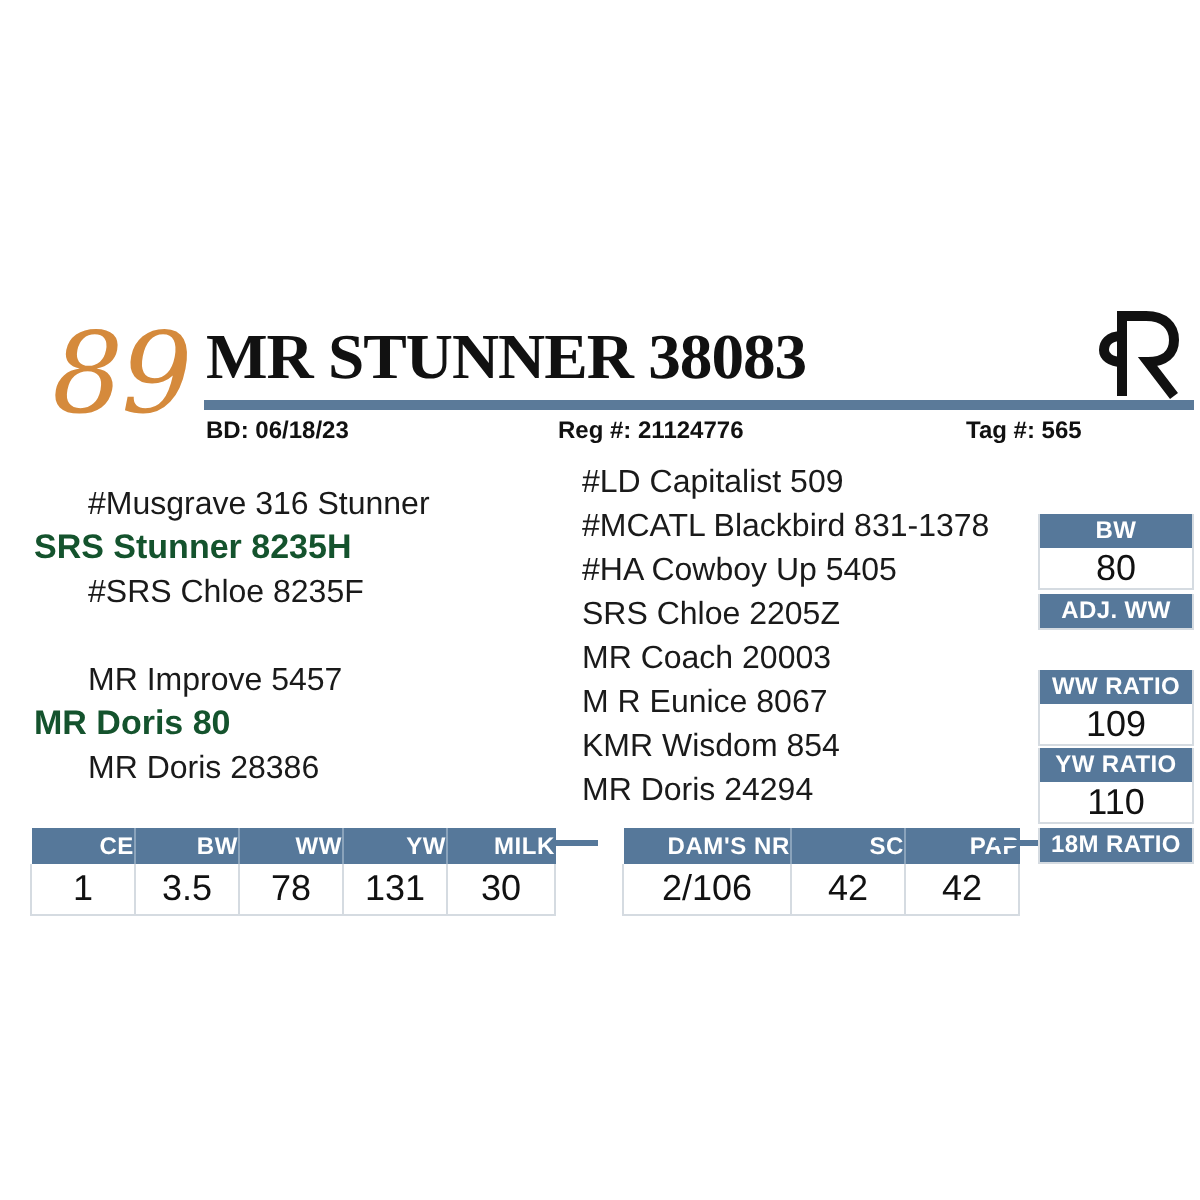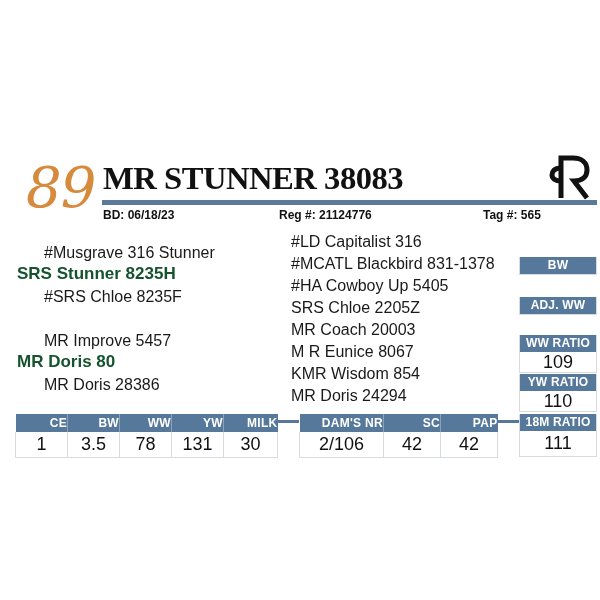--- a/index.html
+++ b/index.html
@@ -164,46 +164,46 @@
   <div class="info-line info-tag">Tag #: 565</div>
 
   <div class="ped" style="left:44px; top:242px;">#Musgrave 316 Stunner</div>
   <div class="ped bold" style="left:17px; top:263px;">SRS Stunner 8235H</div>
   <div class="ped" style="left:44px; top:286px;">#SRS Chloe 8235F</div>
 
   <div class="ped" style="left:44px; top:330px;">MR Improve 5457</div>
   <div class="ped bold" style="left:17px; top:351px;">MR Doris 80</div>
   <div class="ped" style="left:44px; top:374px;">MR Doris 28386</div>
 
-  <div class="ped" style="left:291px; top:231px;">#LD Capitalist 316</div>
+  <div class="ped" style="left:291px; top:231px;">#LD Capitalist 509</div>
   <div class="ped" style="left:291px; top:253px;">#MCATL Blackbird 831-1378</div>
   <div class="ped" style="left:291px; top:275px;">#HA Cowboy Up 5405</div>
   <div class="ped" style="left:291px; top:297px;">SRS Chloe 2205Z</div>
   <div class="ped" style="left:291px; top:319px;text-align:center;">MR Coach 20003</div>
   <div class="ped" style="left:291px; top:341px;">M R Eunice 8067</div>
   <div class="ped" style="left:291px; top:363px;">KMR Wisdom 854</div>
   <div class="ped" style="left:291px; top:385px;">MR Doris 24294</div>
 
   <div class="stat-box" style="top:257px;">
     <div class="stat-head">BW</div>
+    <div class="stat-val">80</div>
   </div>
   <div class="stat-box" style="top:297px;">
     <div class="stat-head">ADJ. WW</div>
   </div>
   <div class="stat-box" style="top:335px;">
     <div class="stat-head">WW RATIO</div>
     <div class="stat-val">109</div>
   </div>
   <div class="stat-box" style="top:374px;">
     <div class="stat-head">YW RATIO</div>
     <div class="stat-val">110</div>
   </div>
   <div class="stat-box" style="top:414px;">
     <div class="stat-head">18M RATIO</div>
-    <div class="stat-val" style="height:25px; line-height:25px;">111</div>
   </div>
 
   <table class="epd-table" style="left:15px; width:262px;">
     <colgroup>
       <col style="width:52px">
         <col style="width:52px">
         <col style="width:52px">
         <col style="width:52px">
         <col style="width:54px">
     </colgroup>
@@ -222,21 +222,21 @@
         <td>3.5</td>
         <td>78</td>
         <td>131</td>
         <td>30</td>
       </tr>
     </tbody>
   </table>
 
   <div class="connector" style="left:277px; top:420px; width:22px;"></div>
 
-  <table class="epd-table" style="left:299px; width:198px;">
+  <table class="epd-table" style="left:311px; width:198px;">
     <colgroup>
       <col style="width:84px">
         <col style="width:57px">
         <col style="width:57px">
     </colgroup>
     <thead>
       <tr>
         <th>DAM'S NR</th>
         <th>SC</th>
         <th>PAP</th>

